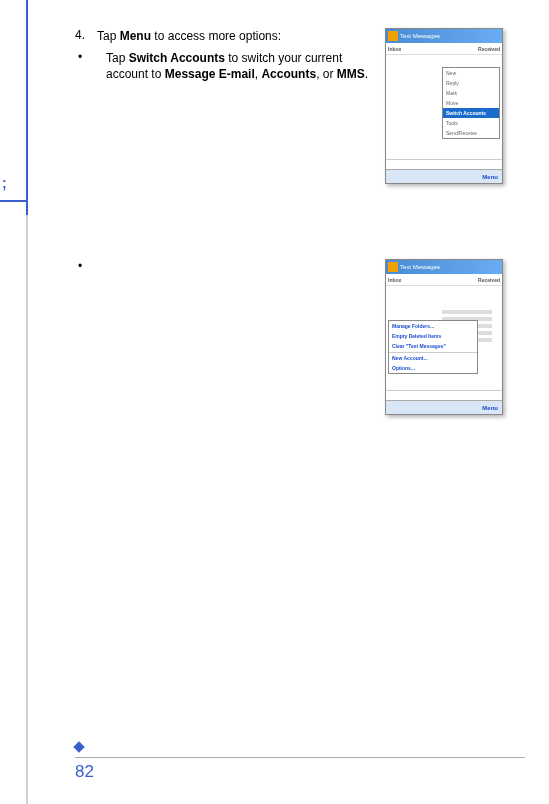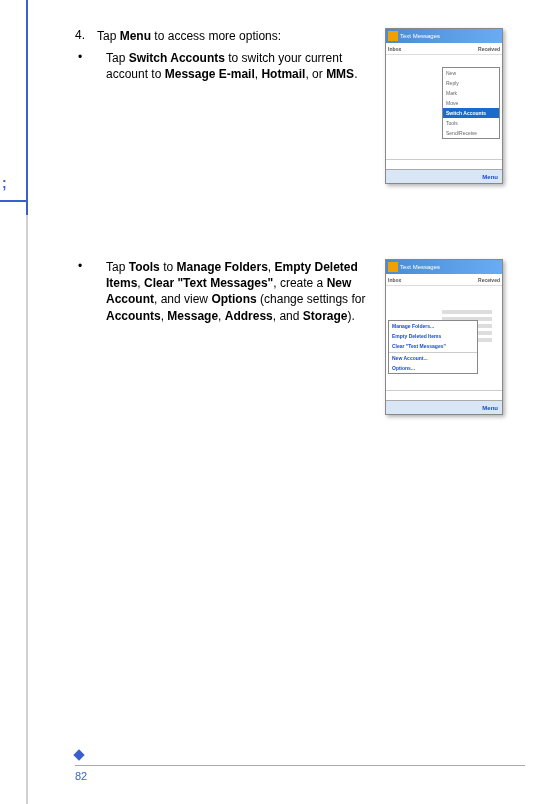--- a/index.html
+++ b/index.html
@@ -222,21 +222,21 @@
       transform: rotate(45deg);
       margin-bottom: 6px;
     }
     .hrule {
       height: 1px;
       background: #aaa;
       width: 100%;
       margin-bottom: 4px;
     }
     .pagenum {
-      font-size: 11px;
+      font-size: 17px;
       color: #3a5fcd;
     }
     b { font-weight: bold; }
   </style>
 </head>
 <body>
 
 <div class="left-edge">
   <div class="blue-stripe"></div>
   <div class="gray-below"></div>
@@ -247,21 +247,21 @@
 <div class="content">
 
   <div class="item-block">
     <div class="text-col">
       <div class="num-item">
         <div class="num">4.</div>
         <div class="text-body">Tap <b>Menu</b> to access more options:</div>
       </div>
       <div class="bullet-item">
         <div class="bullet">•</div>
-        <div class="text-body">Tap <b>Switch Accounts</b> to switch your current account to <b>Message E-mail</b>, <b>Hotmail</b>, or <b>MMS</b>.</div>
+        <div class="text-body">Tap <b>Switch Accounts</b> to switch your current account to <b>Message E-mail</b>, <b>Accounts</b>, or <b>MMS</b>.</div>
       </div>
     </div>
     <div class="img-col">
       <div class="mock-screenshot">
         <div class="ms-title">
           <span class="winicon"></span>
           <span>Text Messages</span>
         </div>
         <div class="ms-row">
           <span>Inbox</span>
@@ -290,21 +290,20 @@
           <span>Menu</span>
         </div>
       </div>
     </div>
   </div>
 
   <div class="item-block section2">
     <div class="text-col">
       <div class="bullet-item">
         <div class="bullet">•</div>
-        <div class="text-body">Tap <b>Tools</b> to <b>Manage Folders</b>, <b>Empty Deleted Items</b>, <b>Clear "Text Messages"</b>, create a <b>New Account</b>, and view <b>Options</b> (change settings for <b>Accounts</b>, <b>Message</b>, <b>Address</b>, and <b>Storage</b>).</div>
       </div>
     </div>
     <div class="img-col">
       <div class="mock-screenshot">
         <div class="ms-title">
           <span class="winicon"></span>
           <span>Text Messages</span>
         </div>
         <div class="ms-row">
           <span>Inbox</span>

